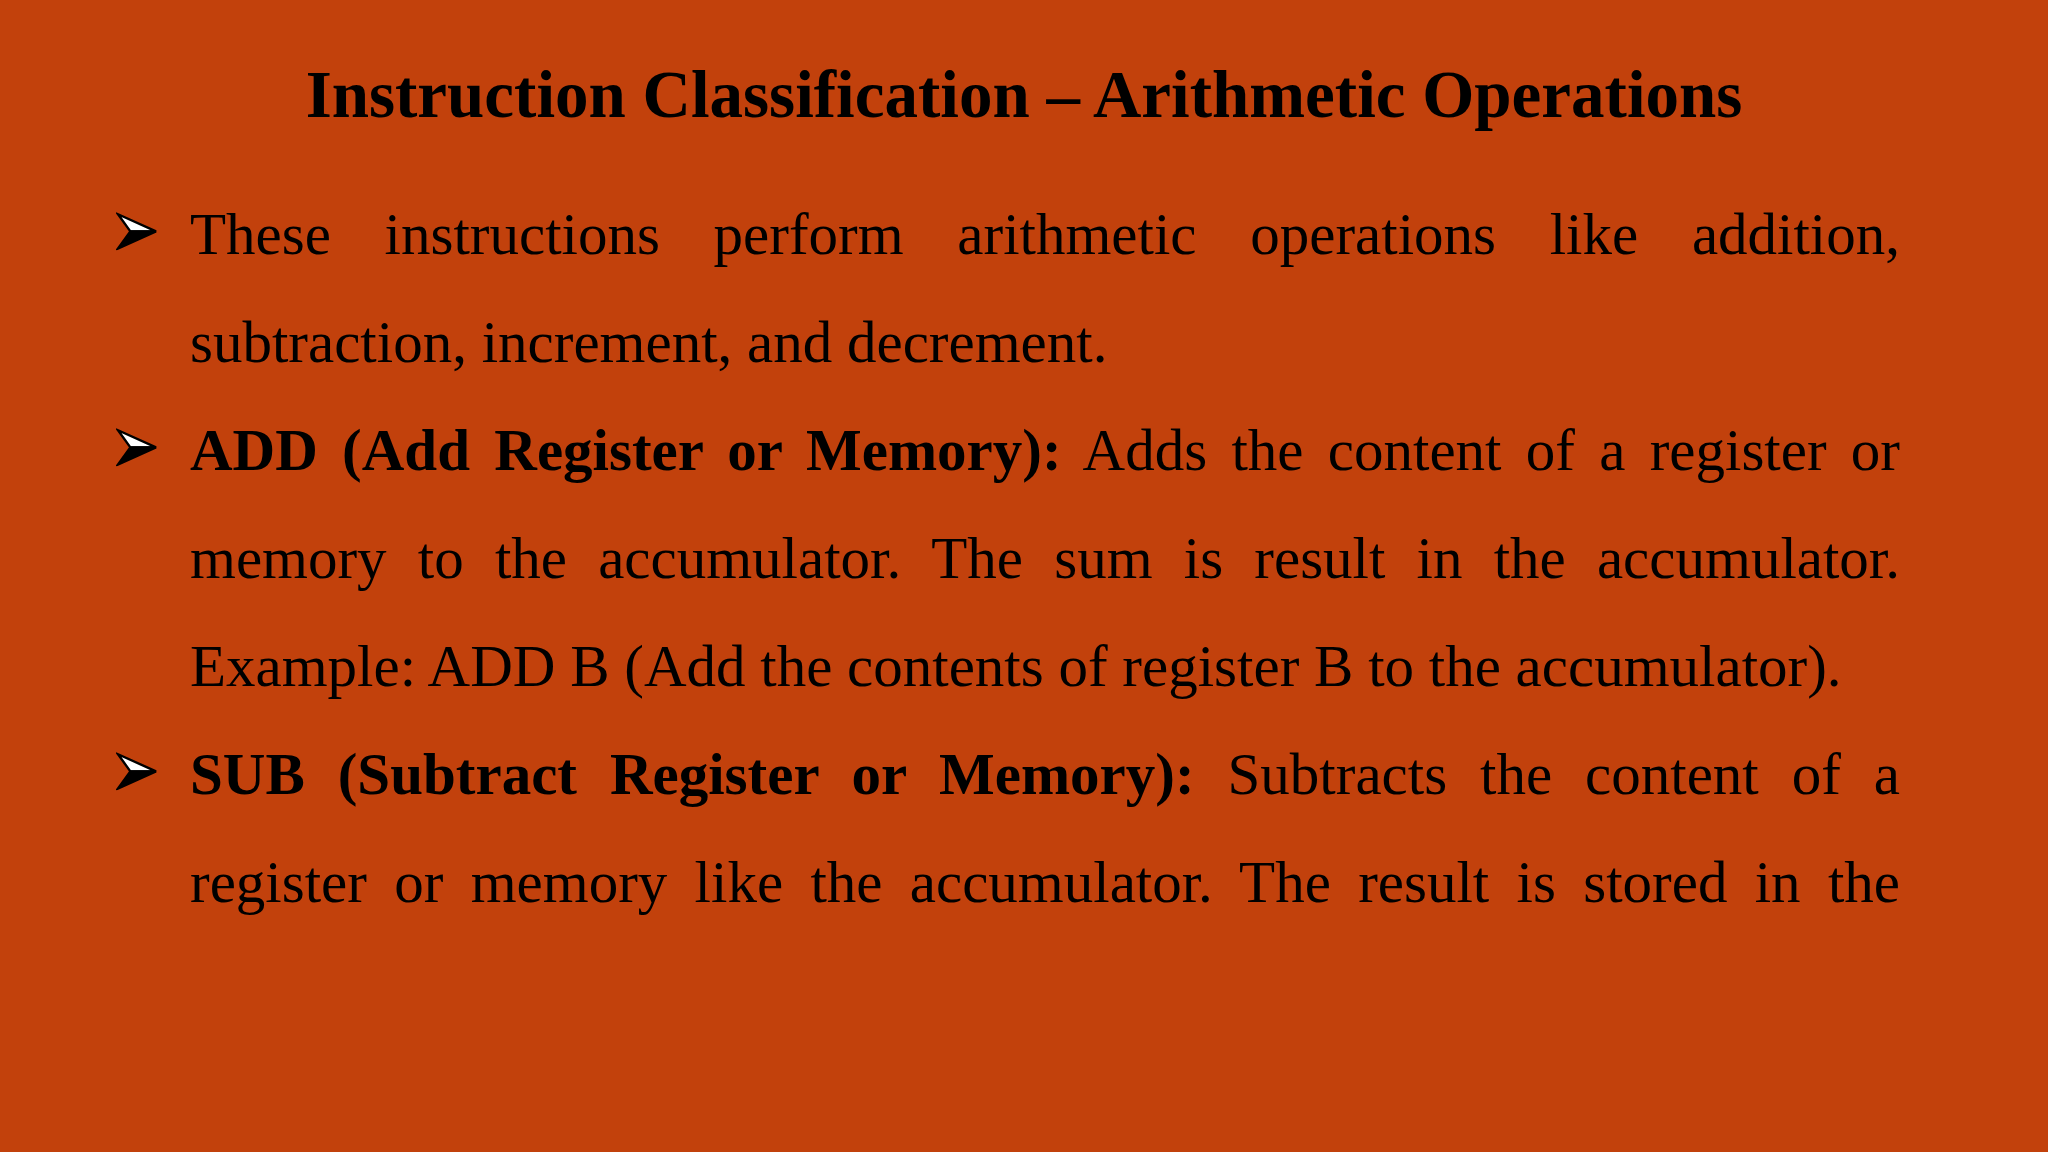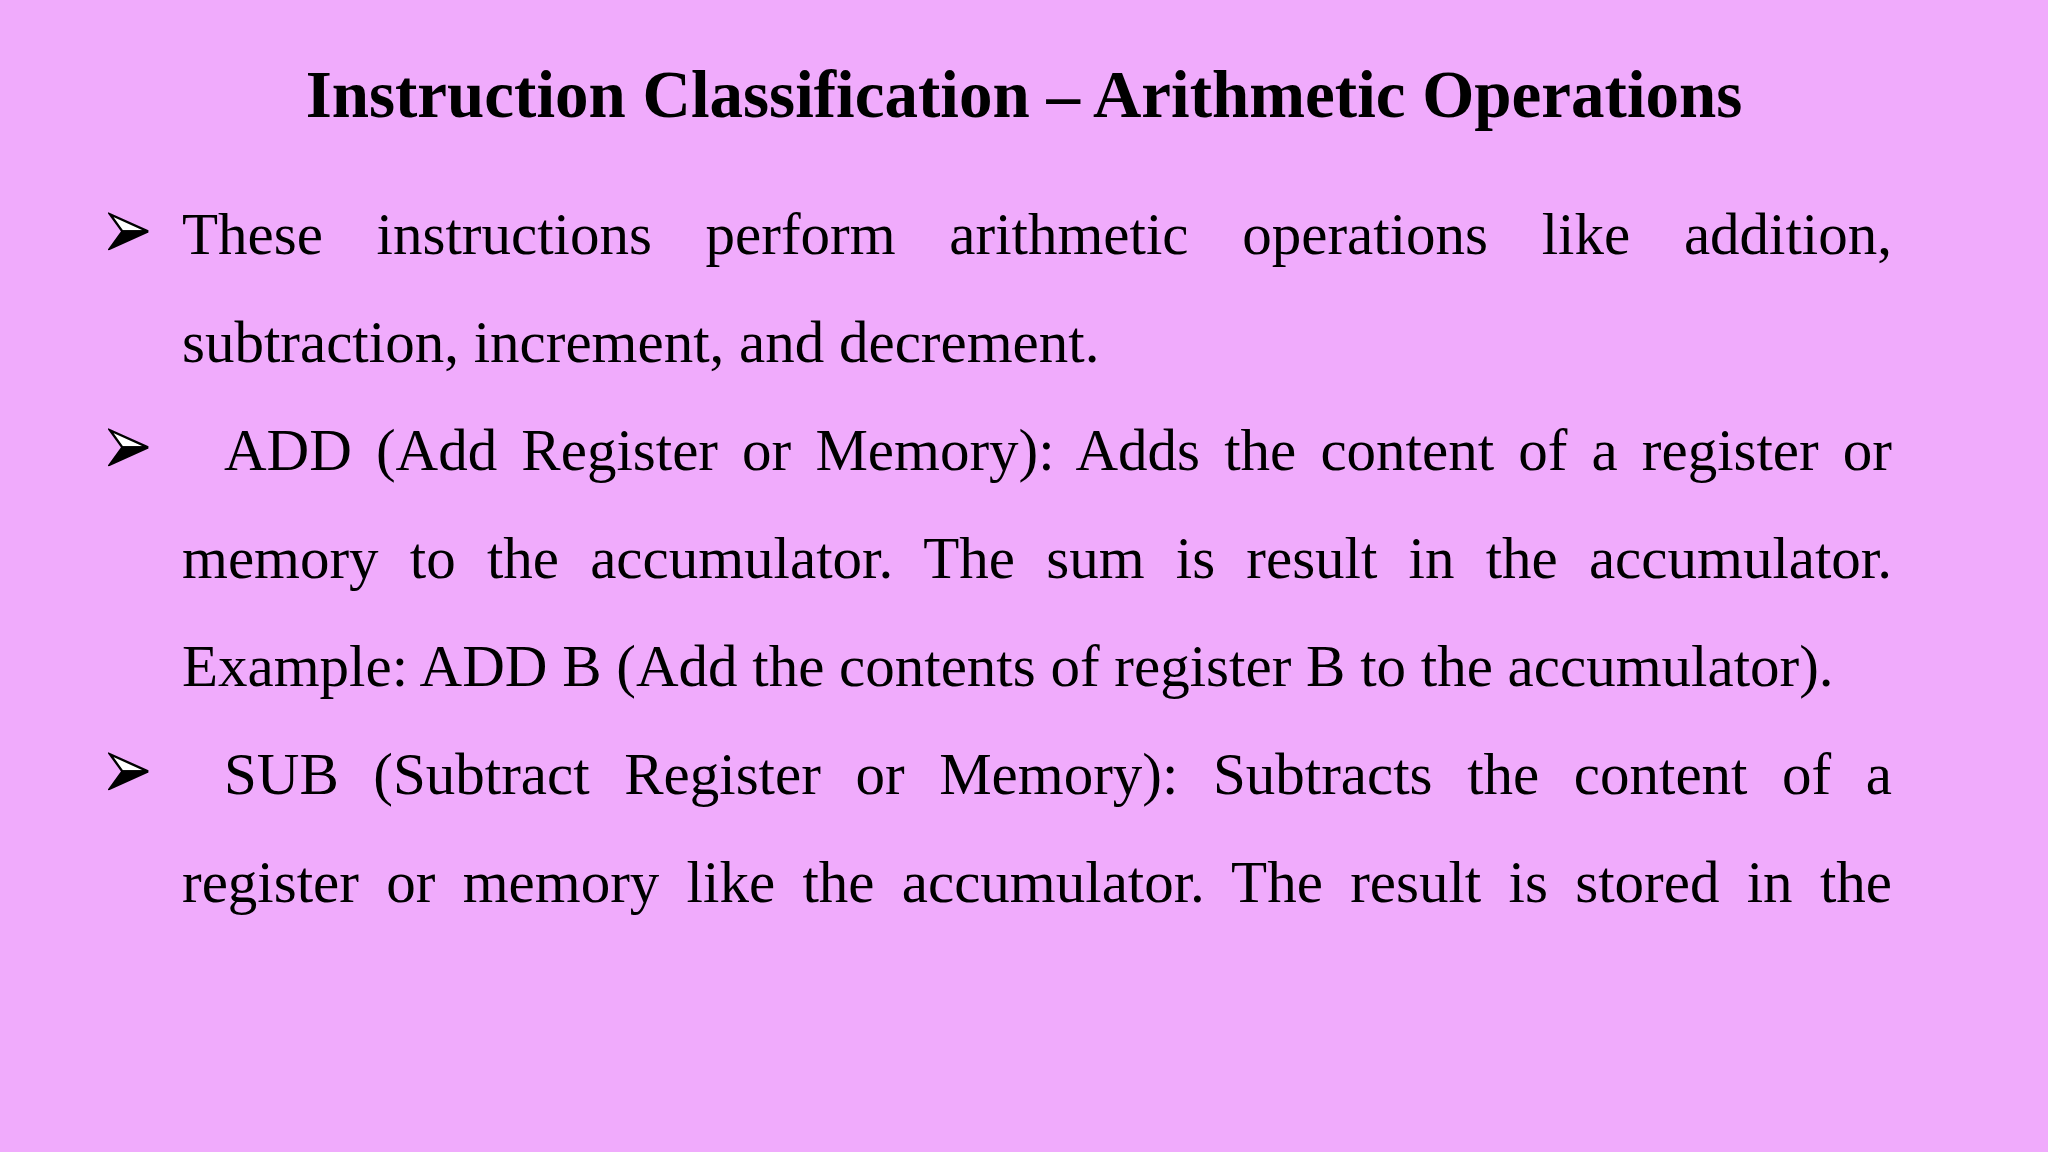--- a/index.html
+++ b/index.html
@@ -11,57 +11,57 @@
     width: 2048px;
     height: 1152px;
     overflow: hidden;
     position: relative;
     font-family: "Liberation Serif", "DejaVu Serif", serif;
     color: #000000;
   }
   .slide {
     position: absolute;
     inset: 0;
-    background: #f0abfc;
+    background: #c2410c;
     padding-left: 32px;
   }
   .title {
     position: absolute;
     top: 52px;
     left: 0;
     width: 2048px;
     text-align: center;
     font-weight: bold;
     font-size: 67px;
     line-height: 84px;
     white-space: nowrap;
   }
   .content {
     position: absolute;
     top: 180px;
-    left: 182px;
+    left: 190px;
     width: 1710px;
     font-size: 59px;
     line-height: 108px;
   }
   .line {
     position: relative;
     height: 108px;
     white-space: nowrap; 
   }
   .line.just {
     white-space: normal;
     text-align: justify;
     text-align-last: justify;
   }
   .line.last {
     text-align: right;
     text-align-last: left;
   }
-  .b { font-weight: normal; margin-left: 42px; }
+  .b { font-weight: bold; }
   .bullet-ic {
     position: absolute;
     left: -74px;
     top: 50%;
     transform: translateY(-57%);
     width: 42px;
     height: 38px;
   }
 </style>
 </head>

